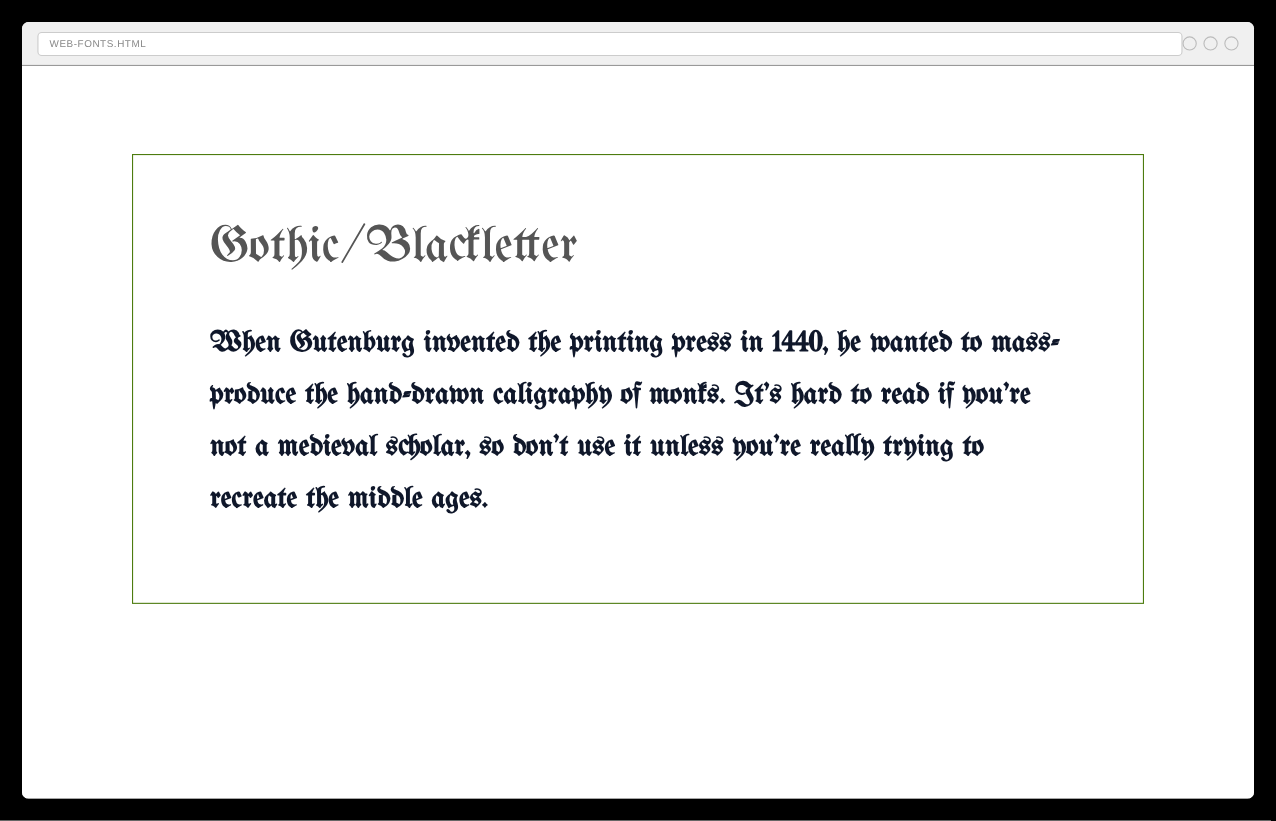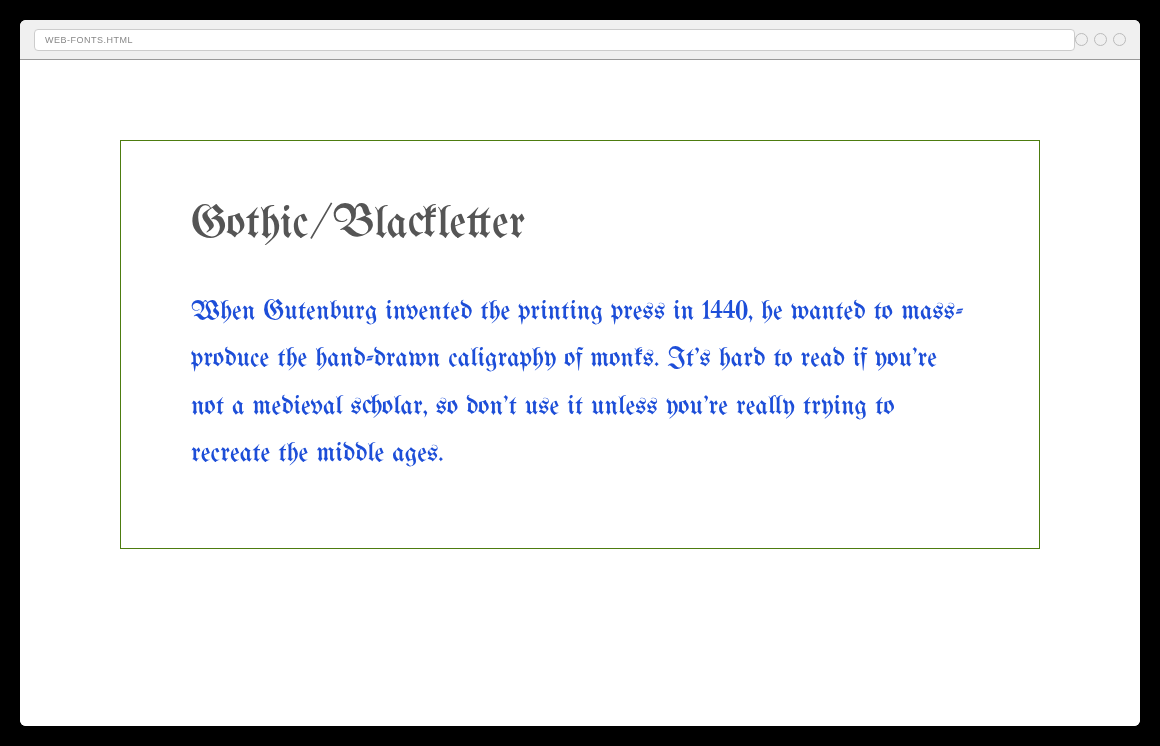--- a/index.html
+++ b/index.html
@@ -86,22 +86,22 @@
       font-size: 46px;
       color: #555;
       margin-bottom: 40px;
       font-weight: normal;
     }
 
     .body-text {
       font-family: 'UnifrakturMaguntia', 'Old English Text MT', 'Lucida Blackletter', serif;
       font-size: 27px;
       line-height: 1.75;
-      color: #1d4ed8;
-      font-weight: normal;
+      color: #0f172a;
+      font-weight: bold;
     }
 
     
     @supports not (font-family: 'UnifrakturMaguntia') {
       .heading, .body-text {
         font-family: serif;
         font-style: italic;
       }
     }
   </style>

